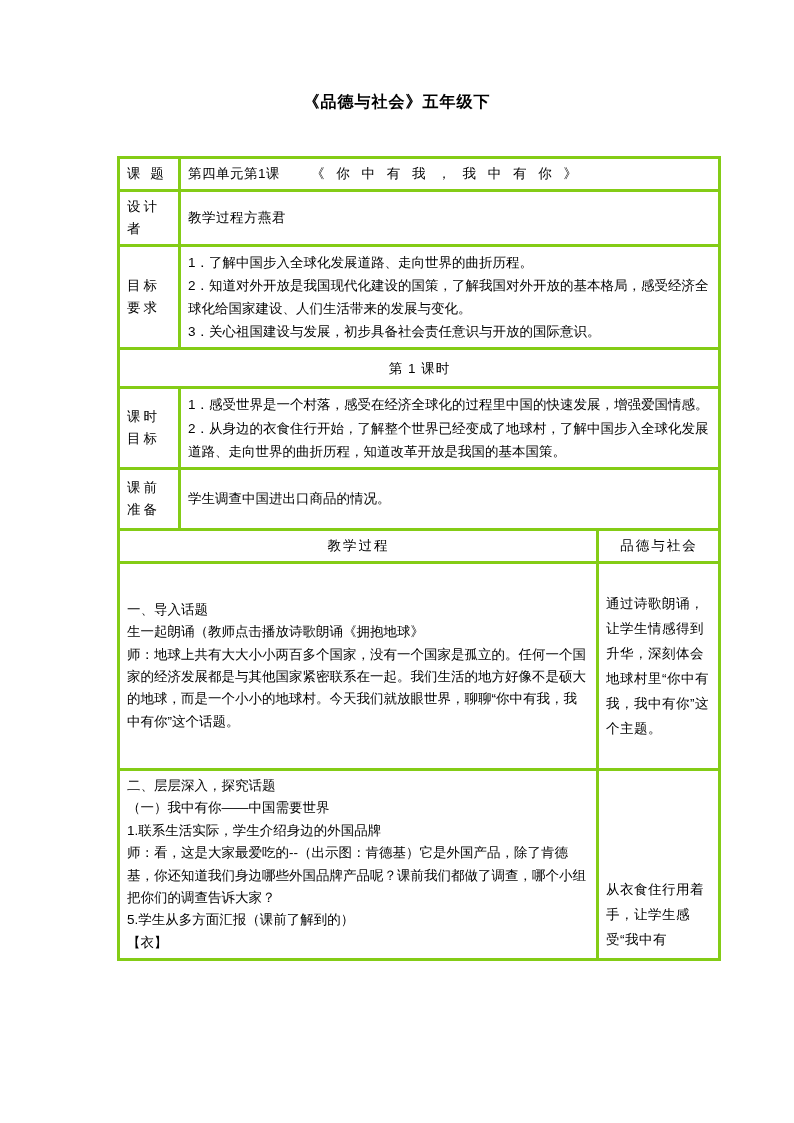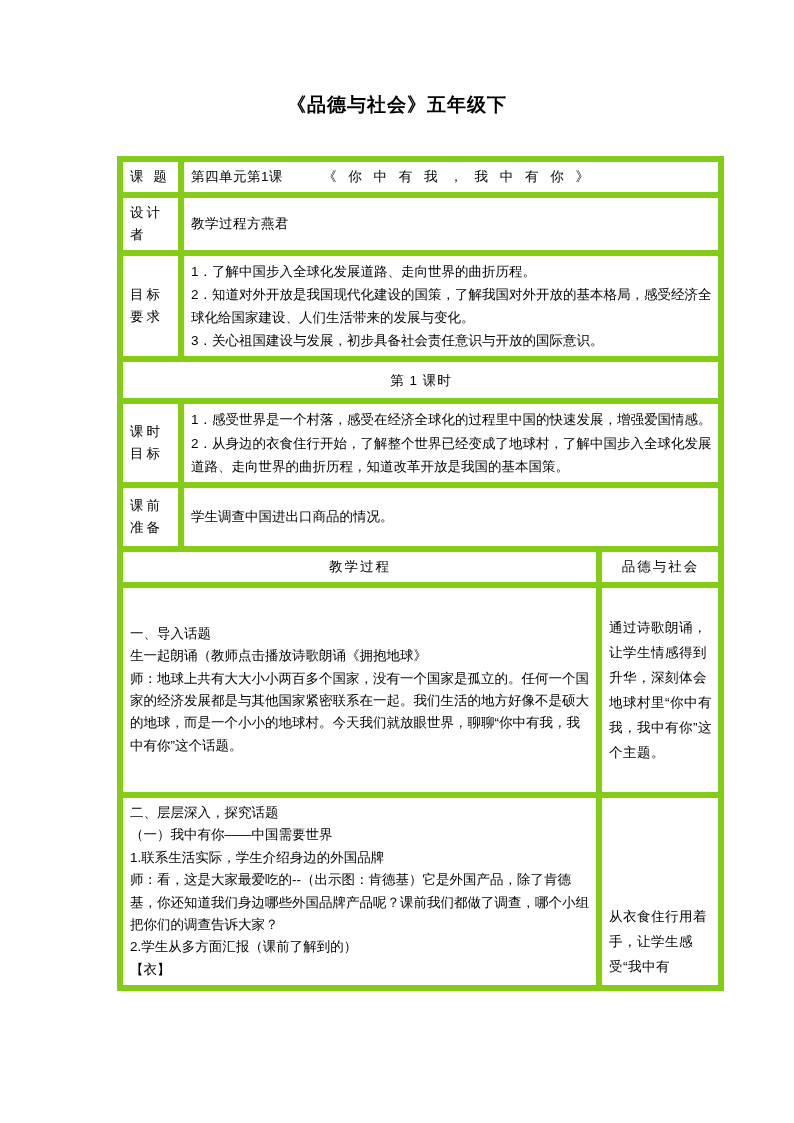--- a/index.html
+++ b/index.html
@@ -20,38 +20,38 @@
     left: 0; top: 0;
     width: 794px;
     height: 1123px;
   }
   .doc-title {
     position: absolute;
     left: 0;
     top: 92px;
     width: 794px;
     text-align: center;
-    font-size: 19px;
+    font-size: 16px;
     font-weight: bold;
     letter-spacing: 1px;
     font-family: "Liberation Serif", "DejaVu Serif", serif;
   }
   table.lesson-table {
     position: absolute;
     left: 117px;
     top: 156px;
     width: 601px;
     border-collapse: collapse;
     table-layout: fixed;
     font-size: 13.5px;
     line-height: 1.62;
     font-family: "Liberation Sans", "DejaVu Sans", sans-serif;
   }
   table.lesson-table td {
-    border: 6px solid #84cc16;
+    border: 3px solid #84cc16;
     vertical-align: middle;
     padding: 4px 6px 4px 7px;
   }
   td.label-cell {
     width: 60px;
     text-align: left;
     letter-spacing: 3px;
     padding-left: 5px;
     padding-right: 2px;
     white-space: pre-line;
@@ -60,21 +60,21 @@
     text-align: left;
   }
   td.center-cell {
     text-align: center;
     letter-spacing: 1px;
   }
   .topic-line {
     display: inline-block;
   }
   .topic-prefix { letter-spacing: 0.5px; text-align: center; }
-  .topic-name { letter-spacing: 4px; margin-left: 40px; }
+  .topic-name { letter-spacing: 4px; margin-left: 31px; }
   .designer { letter-spacing: 0.5px; }
   .multiline {
     white-space: pre-line;
     text-align: justify;
     line-height: 1.72;
   }
   td.process-head {
     text-align: center;
     letter-spacing: 2px;
     padding: 6px;
@@ -156,20 +156,20 @@
         <td class="process-body" colspan="2" style="height:196px">一、导入话题
 生一起朗诵（教师点击播放诗歌朗诵《拥抱地球》
 师：地球上共有大大小小两百多个国家，没有一个国家是孤立的。任何一个国家的经济发展都是与其他国家紧密联系在一起。我们生活的地方好像不是硕大的地球，而是一个小小的地球村。今天我们就放眼世界，聊聊“你中有我，我中有你”这个话题。</td>
         <td class="note-cell">通过诗歌朗诵，让学生情感得到升华，深刻体会地球村里“你中有我，我中有你”这个主题。</td>
       </tr>
       <tr>
         <td class="process-body" colspan="2" style="height:172px">二、层层深入，探究话题
 （一）我中有你——中国需要世界
 1.联系生活实际，学生介绍身边的外国品牌
     师：看，这是大家最爱吃的--（出示图：肯德基）它是外国产品，除了肯德基，你还知道我们身边哪些外国品牌产品呢？课前我们都做了调查，哪个小组把你们的调查告诉大家？
-2.学生从多方面汇报（课前了解到的）
+5.学生从多方面汇报（课前了解到的）
 【衣】</td>
         <td class="note-cell bottom">从衣食住行用着手，让学生感受“我中有</td>
       </tr>
     </tbody>
   </table>
 
 </div>
 
 </body></html>

